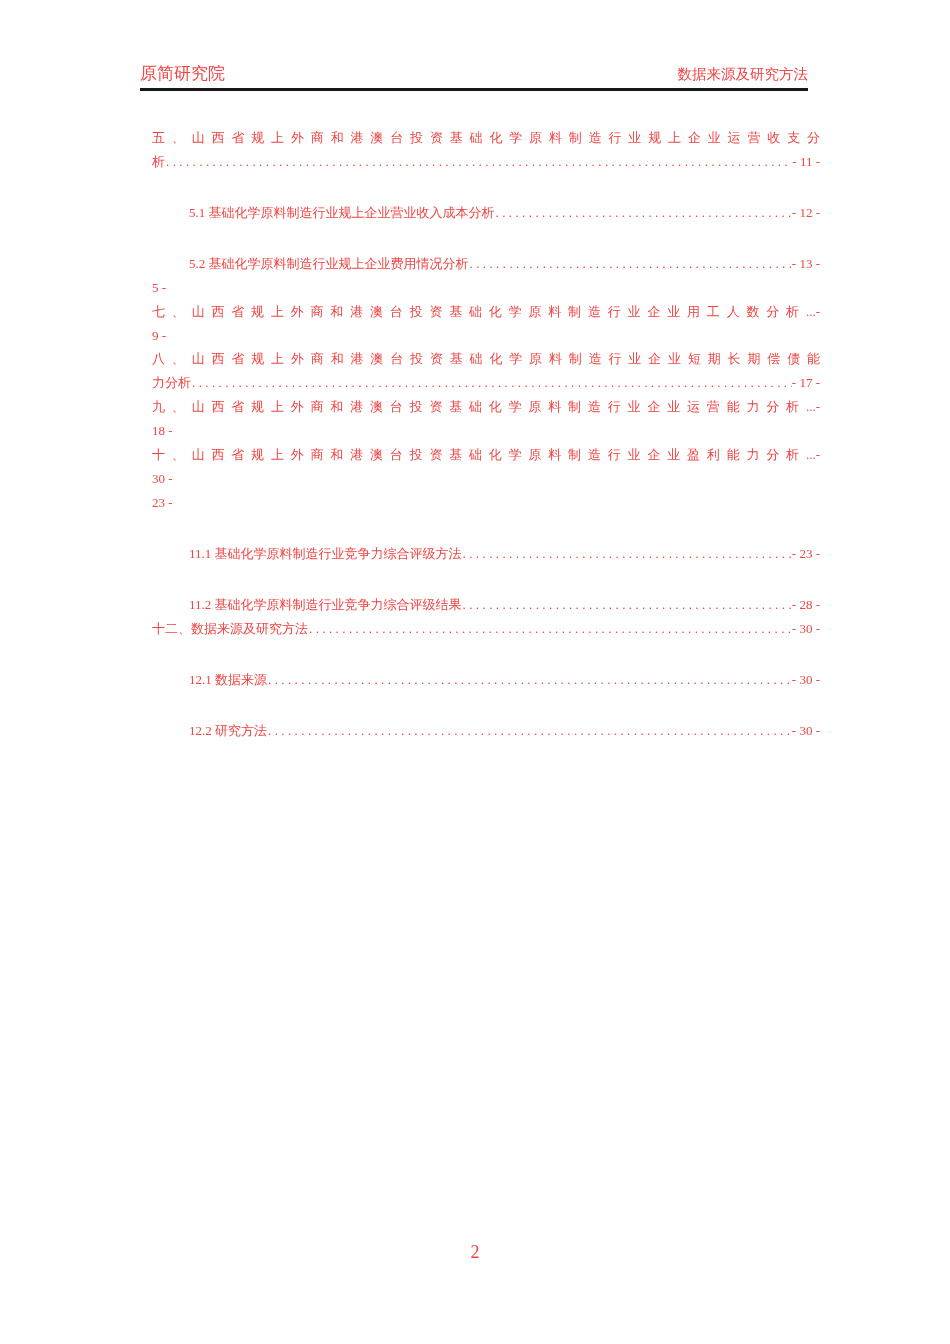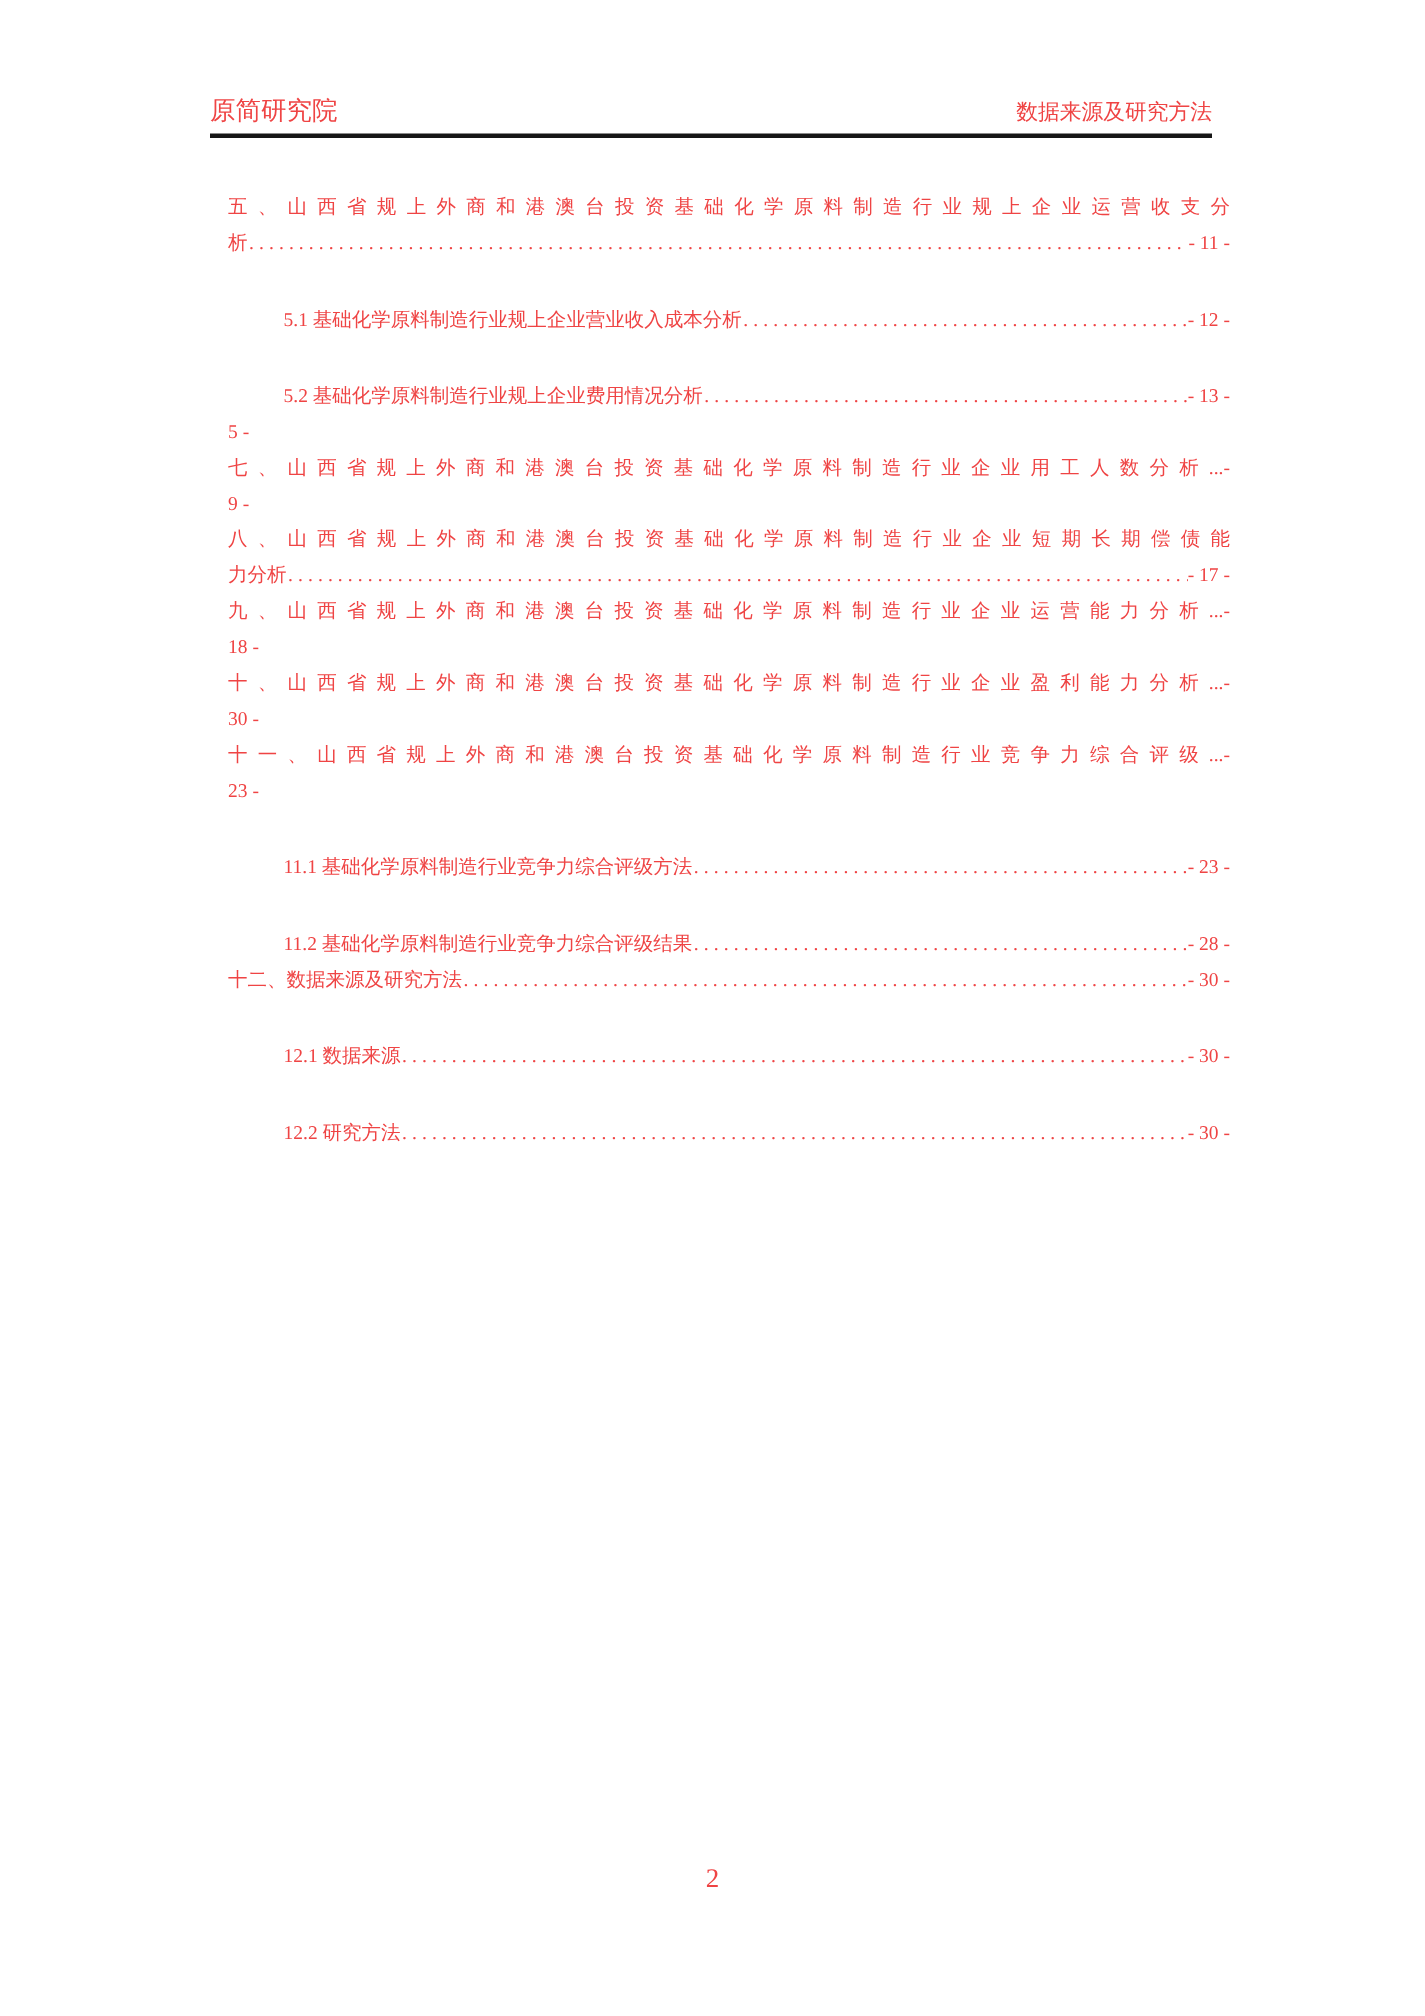--- a/index.html
+++ b/index.html
@@ -112,21 +112,20 @@
         <span class="pg">- 17 -</span>
       </div>
       <div class="toc-line just"><span class="t">九、山西省规上外商和港澳台投资基础化学原料制造行业企业运营能力分析...-</span></div>
       <div class="toc-line">
         <span class="t">18 -</span>
       </div>
       <div class="toc-line just"><span class="t">十、山西省规上外商和港澳台投资基础化学原料制造行业企业盈利能力分析...-</span></div>
       <div class="toc-line">
         <span class="t">30 -</span>
       </div>
-      <div class="toc-line just"><span class="t">十一、山西省规上外商和港澳台投资基础化学原料制造行业竞争力综合评级...-</span></div>
       <div class="toc-line">
         <span class="t">23 -</span>
       </div>
       <div class="toc-line ind">
         <span class="t">11.1 基础化学原料制造行业竞争力综合评级方法</span>
         <span class="dots">................................................................................................................................................................</span>
         <span class="pg">- 23 -</span>
       </div>
       <div class="toc-line ind">
         <span class="t">11.2 基础化学原料制造行业竞争力综合评级结果</span>

